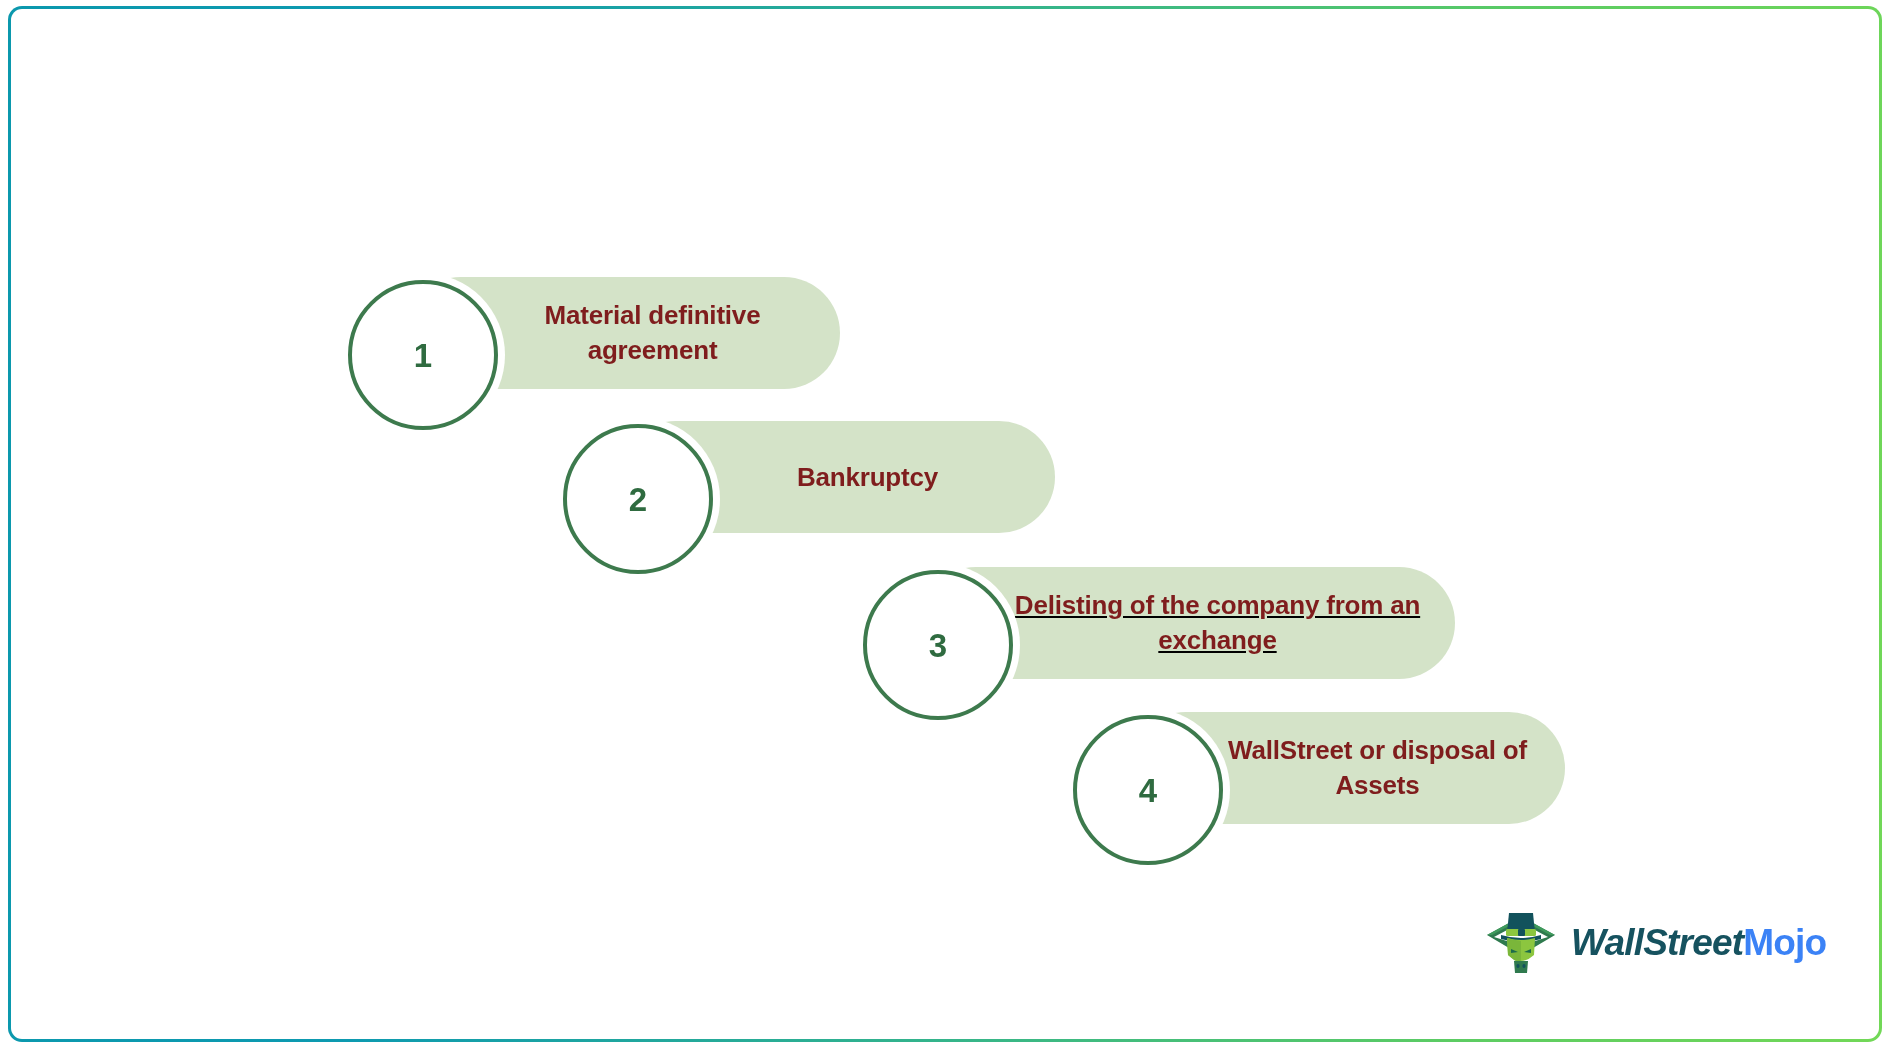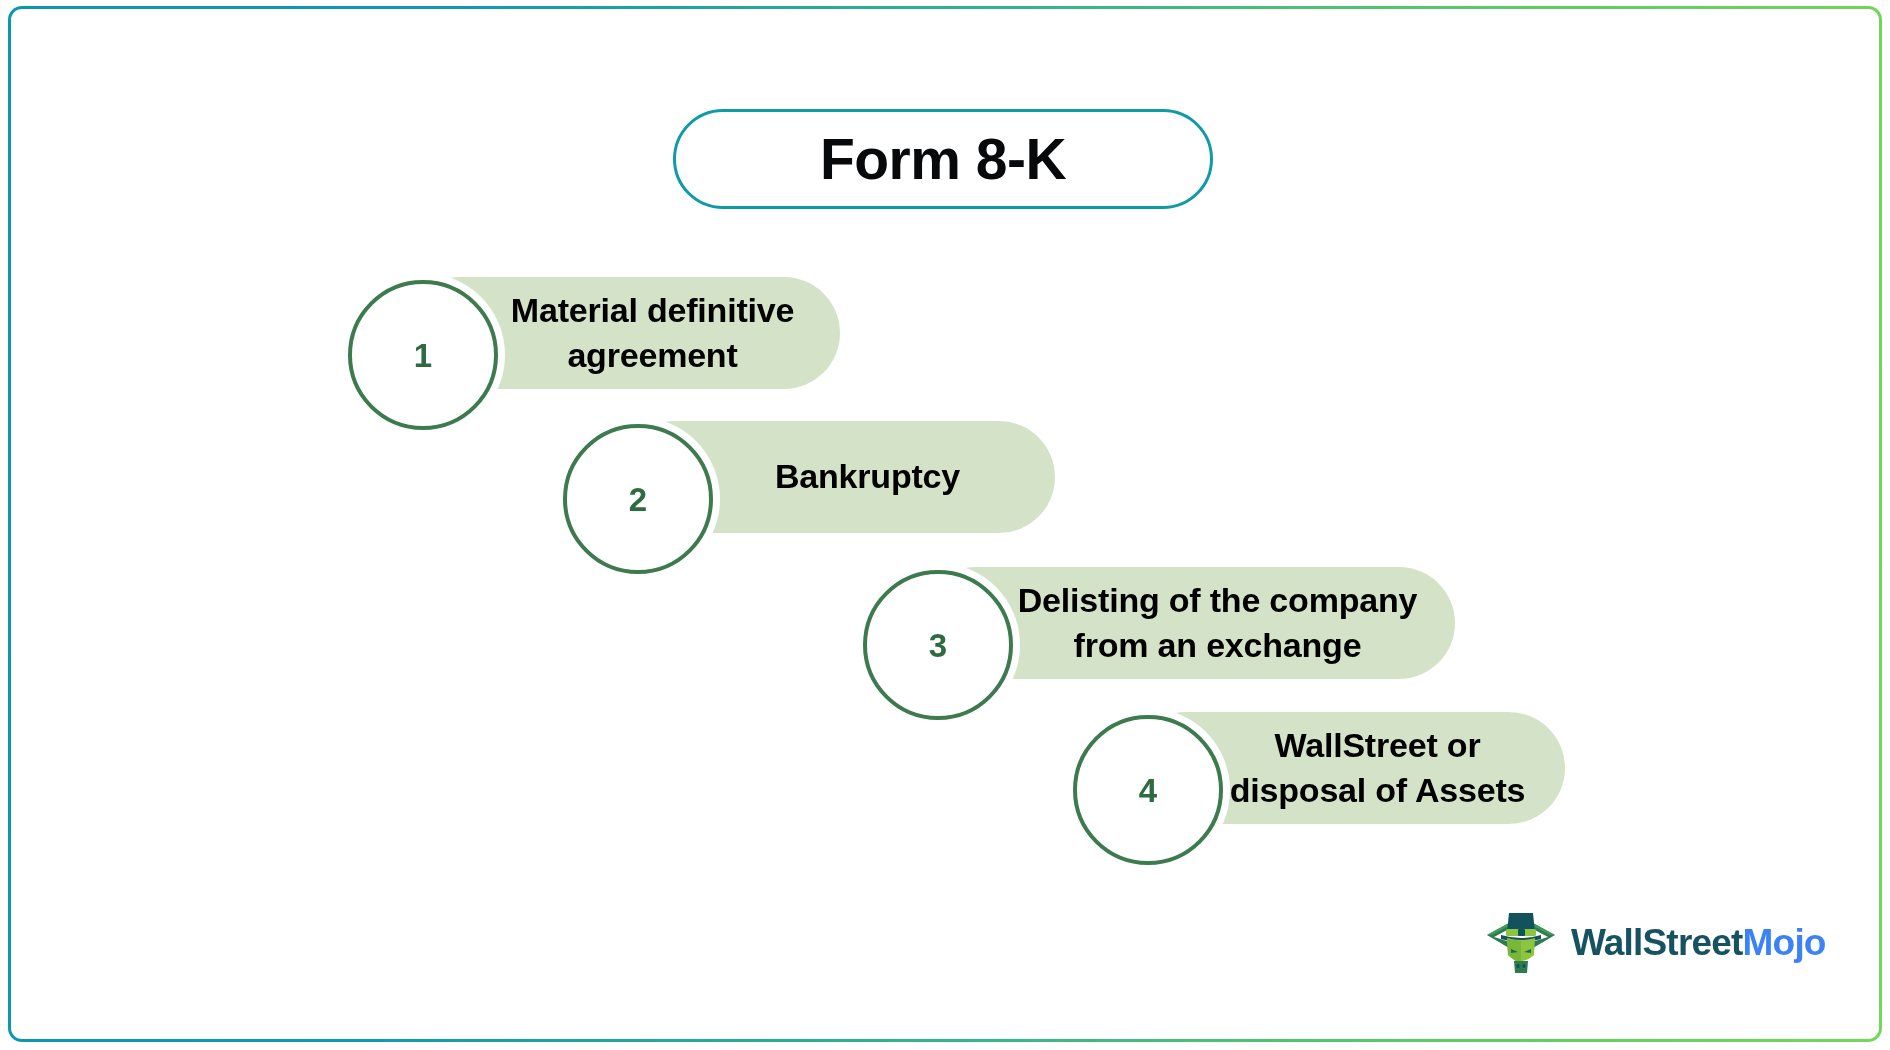--- a/index.html
+++ b/index.html
@@ -71,23 +71,23 @@
     height: 112px;
     background: #d4e3c8;
     border-radius: 56px;
     display: flex;
     align-items: center;
     justify-content: center;
     box-sizing: border-box;
     padding: 0 26px 0 86px;
   }
   .step-label {
-    font-size: 34px;
-    font-weight: bold;
-    color: #000000;
+    font-size: 26px;
+    font-weight: bold;
+    color: #7f1d1d;
     text-align: center;
     line-height: 1.33;
     letter-spacing: -0.2px;
   }
   
   .step-ring {
     position: absolute;
     left: -4px;
     top: -4px;
     width: 164px;
@@ -115,21 +115,21 @@
     color: #2f6b40;
     line-height: 1;
   }
 
   
   #step-1 { left: 334px; top: 268px; }
   #step-1 .step-pill { width: 435px; }
   #step-2 { left: 549px; top: 412px; }
   #step-2 .step-pill { width: 435px; align-items: center; }
   #step-3 { left: 849px; top: 558px; }
-  #step-3 .step-pill { width: 535px; }
+  #step-3 .step-pill { width: 535px; text-decoration: underline; }
   #step-4 { left: 1059px; top: 703px; }
   #step-4 .step-pill { width: 435px; }
 
   
   #logo {
     position: absolute;
     left: 1472px;
     top: 898px;
     height: 70px;
     display: flex;
@@ -141,32 +141,29 @@
     height: 70px;
     flex: none;
   }
   #logo-wordmark {
     font-size: 37px;
     font-weight: bold;
     line-height: 1;
     letter-spacing: -0.8px;
     white-space: nowrap;
   }
-  .logo-word-primary { color: #16525f; }
+  .logo-word-primary { color: #16525f; font-style: italic; }
   .logo-word-accent  { color: #3b82f6; }
 </style>
 </head>
 <body>
 
 <div id="infographic-card">
   <div id="card-inner">
 
-    <div id="title-pill">
-      <span id="title-text">Form 8-K</span>
-    </div>
 
     <div class="step-row" id="step-1">
       <div class="step-pill">
         <span class="step-label">Material definitive agreement</span>
       </div>
       <div class="step-ring"></div>
       <div class="step-circle">
         <span class="step-number">1</span>
       </div>
     </div>

